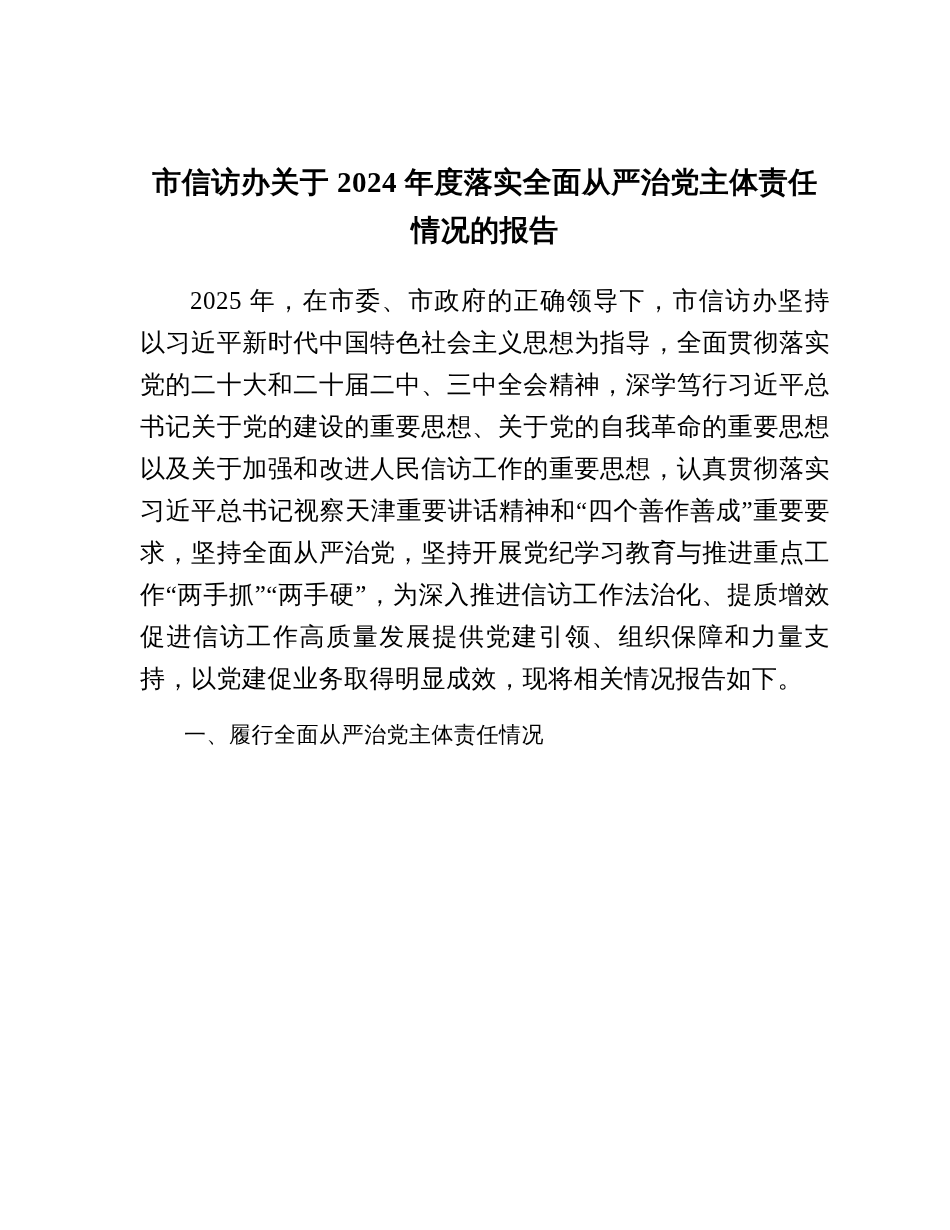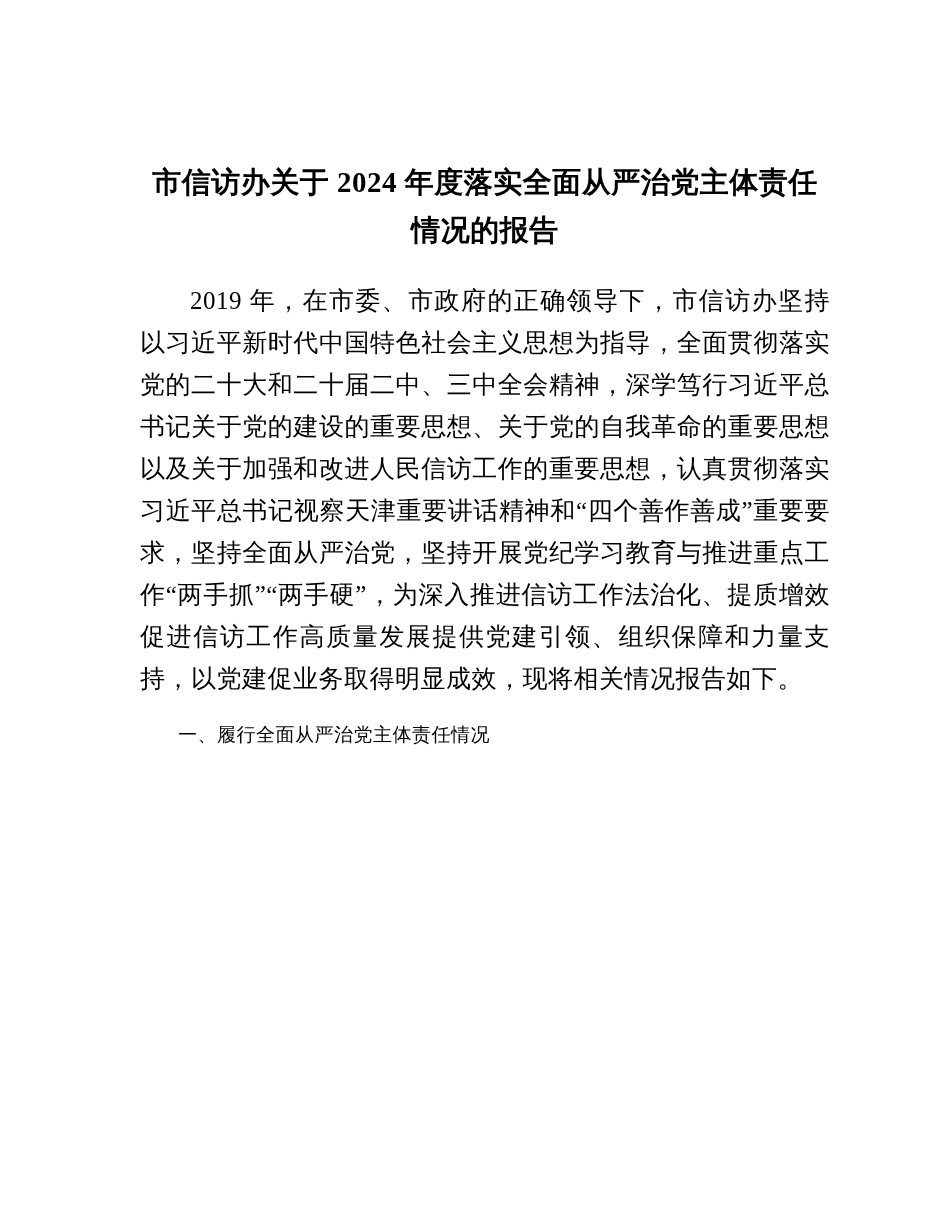--- a/index.html
+++ b/index.html
@@ -33,29 +33,29 @@
     margin: 0;
     font-size: 25px;
     line-height: 42px;
     text-align: justify;
     text-justify: inter-ideograph;
     text-indent: 2em;
     letter-spacing: 0.5px;
   }
   .section-heading {
     margin: 14px 0 17px 0;
-    font-size: 19px;
+    font-size: 22px;
     line-height: 42px;
     text-indent: 2em;
     letter-spacing: 0.5px;
   }
 </style>
 </head>
 <body>
 
 <div class="page">
   <h1 class="doc-title">市信访办关于 2024 年度落实全面从严治党主体责任情况的报告</h1>
 
-  <p class="body-para">2019 年，在市委、市政府的正确领导下，市信访办坚持以习近平新时代中国特色社会主义思想为指导，全面贯彻落实党的二十大和二十届二中、三中全会精神，深学笃行习近平总书记关于党的建设的重要思想、关于党的自我革命的重要思想以及关于加强和改进人民信访工作的重要思想，认真贯彻落实习近平总书记视察天津重要讲话精神和“四个善作善成”重要要求，坚持全面从严治党，坚持开展党纪学习教育与推进重点工作“两手抓”“两手硬”，为深入推进信访工作法治化、提质增效促进信访工作高质量发展提供党建引领、组织保障和力量支持，以党建促业务取得明显成效，现将相关情况报告如下。</p>
+  <p class="body-para">2025 年，在市委、市政府的正确领导下，市信访办坚持以习近平新时代中国特色社会主义思想为指导，全面贯彻落实党的二十大和二十届二中、三中全会精神，深学笃行习近平总书记关于党的建设的重要思想、关于党的自我革命的重要思想以及关于加强和改进人民信访工作的重要思想，认真贯彻落实习近平总书记视察天津重要讲话精神和“四个善作善成”重要要求，坚持全面从严治党，坚持开展党纪学习教育与推进重点工作“两手抓”“两手硬”，为深入推进信访工作法治化、提质增效促进信访工作高质量发展提供党建引领、组织保障和力量支持，以党建促业务取得明显成效，现将相关情况报告如下。</p>
 
   <p class="section-heading">一、履行全面从严治党主体责任情况</p>
 
 </div>
 
 </body></html>

